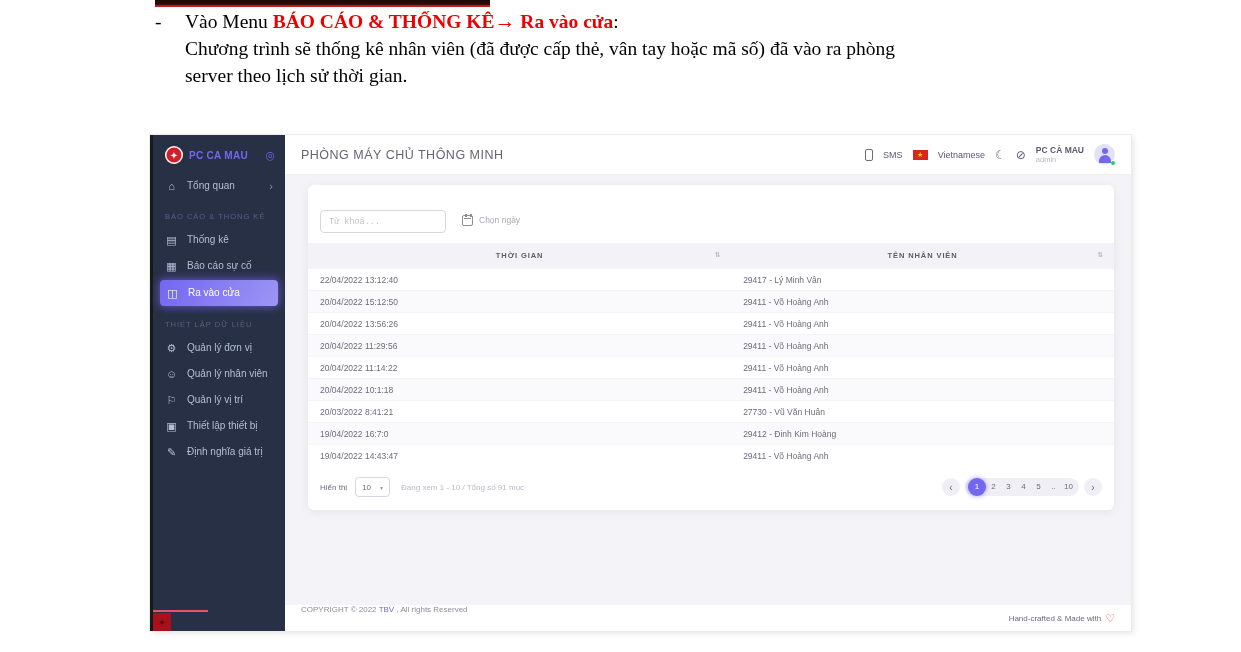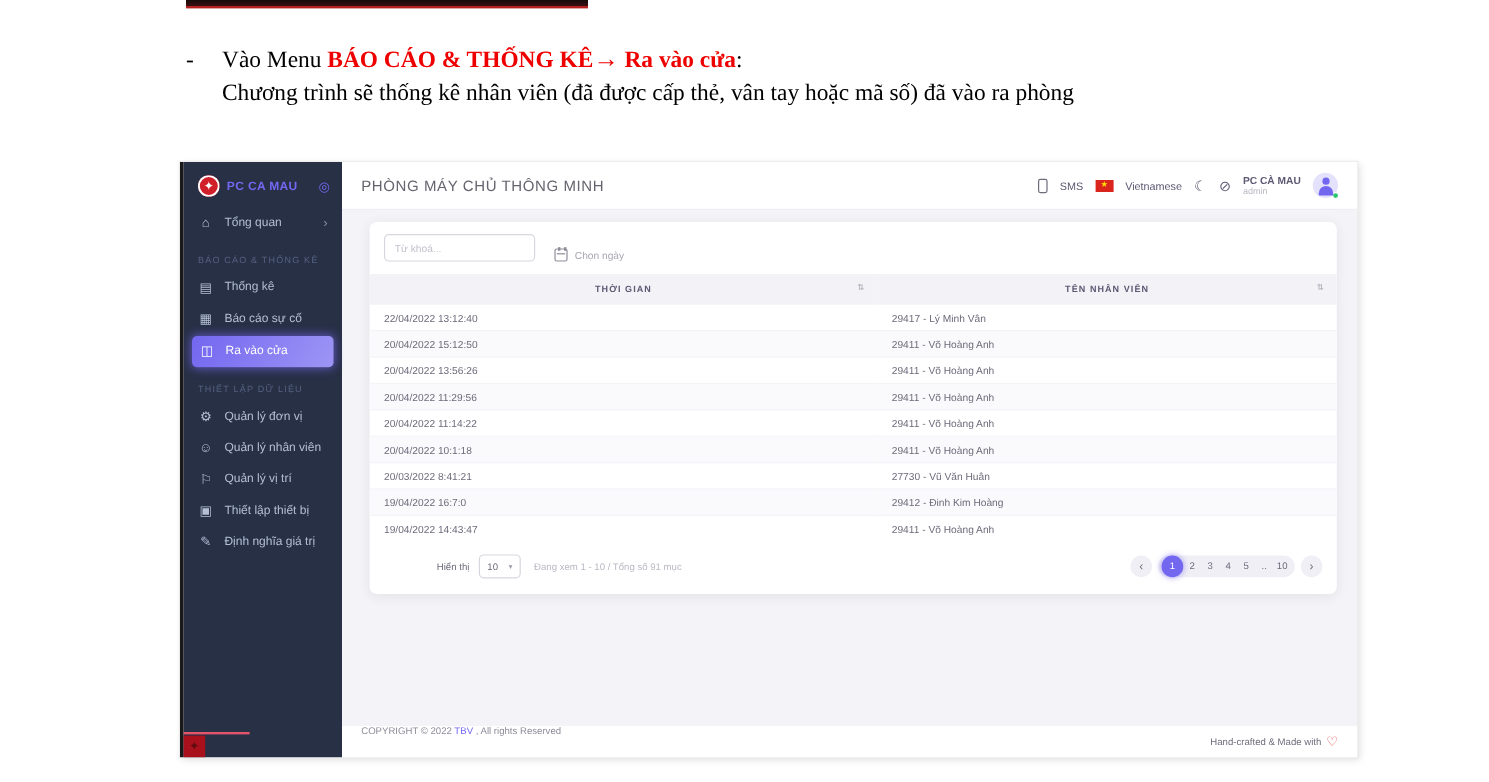--- a/index.html
+++ b/index.html
@@ -2,21 +2,21 @@
 <html><head>
 <meta charset="utf-8">
 <style>
   * { margin:0; padding:0; box-sizing:border-box; }
   html,body { width:1241px; height:652px; background:#ffffff; overflow:hidden;
     font-family:"Liberation Sans","DejaVu Sans",sans-serif; }
 
   
   .redact-bar { position:absolute; left:155px; top:0; width:335px; height:7px;
     background:linear-gradient(#170a0a,#3a0e0e); border-bottom:2px solid #b32020; }
-  .doc-text { position:absolute; left:155px; top:36px; width:960px;
+  .doc-text { position:absolute; left:155px; top:8px; width:960px;
     font-family:"Liberation Serif","DejaVu Serif",serif; font-size:19.5px; line-height:27px; color:#000; }
   .doc-line1 { white-space:nowrap; }
   .doc-bullet { display:inline-block; width:30px; }
   .doc-red { color:#ee0000; font-weight:bold; }
   .doc-arrow { color:#ee0000; font-weight:bold; font-size:21px; }
   .doc-body { margin-left:30px; }
 
   
   .app { position:absolute; left:150px; top:135px; width:981px; height:496px;
     display:flex; background:#f4f4f8; box-shadow:0 0 0 1px #ececec, 2px 2px 6px rgba(0,0,0,.12);
@@ -61,38 +61,38 @@
   .avatar::after { content:''; position:absolute; left:4.5px; top:11px; width:12px; height:8px;
     border-radius:6px 6px 0 0; background:#7367f0; }
   .status-dot { position:absolute; right:-1px; bottom:-1px; width:6px; height:6px; border-radius:50%;
     background:#28c76f; border:1px solid #fff; }
 
   
   .content { flex:1; padding:10px 17px 0 23px; }
   .card { background:#fff; border-radius:6px; box-shadow:0 2px 10px rgba(34,41,47,.08); overflow:hidden; }
   .filter-row { display:flex; align-items:center; gap:16px; padding:10px 12px; }
   .kw-input { width:126px; height:23px; border:1px solid #d8d6de; border-radius:4px;
-    padding:0 8px; font-size:8.5px; color:#6e6b7b; outline:none; font-family:Liberation Sans, sans-serif; }
+    padding:0 8px; font-size:8.5px; color:#6e6b7b; outline:none; font-family:Liberation Mono, monospace;margin-top:15px; }
   .kw-input::placeholder { color:#c3bfcc; }
   .date-group { display:flex; align-items:center; gap:6px; color:#aaa7b3; font-size:8.5px; cursor:pointer;margin-top:12px; }
   .cal-ic { width:11px; height:11px; border:1px solid #8f8c99; border-radius:2px; position:relative; }
   .cal-ic::before { content:''; position:absolute; left:1px; right:1px; top:2.5px; height:1px; background:#8f8c99; }
   .cal-ic::after { content:''; position:absolute; left:2px; top:-2px; width:1.5px; height:3px; background:#8f8c99;
     box-shadow:5px 0 0 #8f8c99; }
 
   table { width:100%; border-collapse:collapse; }
   thead tr { background:#f3f2f7; }
   th { text-align:center; font-size:7.5px; color:#5e5873; letter-spacing:.9px; padding:8px 12px;
     font-weight:bold; position:relative; cursor:pointer; }
   th .sort { position:absolute; right:10px; top:8px; color:#b9b9c3; font-size:7px; }
   th.col-time { width:52.5%; }
   td { font-size:8.5px; color:#6e6b7b; padding:5.5px 12px; border-top:1px solid #f4f3f8; line-height:10px; }
   tbody tr:nth-child(even) { background:#fafafc; }
 
-  .pg-row { display:flex; align-items:center; padding:11px 12px 13px; font-size:8px; color:#6e6b7b;margin-left:44px; }
+  .pg-row { display:flex; align-items:center; padding:11px 12px 13px; font-size:8px; color:#6e6b7b; }
   .pg-select { border:1px solid #d8d6de; border-radius:4px; height:20px; padding:0 6px; margin:0 8px;
     display:flex; align-items:center; gap:9px; cursor:pointer; color:#6e6b7b; }
   .pg-caret { font-size:6px; color:#9c99a6; }
   .pg-summary { color:#b9b9c3; margin-left:3px; }
   .pager { margin-left:auto; display:flex; align-items:center; gap:5px; }
   .pg-chev { width:18px; height:18px; border-radius:50%; background:#f0eff5; display:flex;
     align-items:center; justify-content:center; color:#6e6b7b; font-size:10px; cursor:pointer; }
   .pg-pill { display:flex; align-items:center; background:#f0eff5; border-radius:9px; height:18px; padding:0 3px; }
   .page { min-width:15px; height:18px; line-height:18px; text-align:center; font-size:8px;
     color:#6e6b7b; cursor:pointer; padding:0 1px; }
@@ -106,20 +106,21 @@
   .heart { color:#ea5455; font-size:11px; }
 </style>
 </head>
 <body>
 
 <div class="redact-bar"></div>
 
 <div class="doc-text">
   <div class="doc-line1"><span class="doc-bullet">-</span><span>Vào Menu </span><span class="doc-red">BÁO CÁO  &amp; THỐNG KÊ</span><span class="doc-arrow">→</span><span class="doc-red"> Ra vào cửa</span><span>:</span></div>
   <div class="doc-body">Chương trình sẽ thống kê nhân viên (đã được cấp thẻ, vân tay hoặc mã số) đã vào ra phòng</div>
+  <div class="doc-body">server theo lịch sử thời gian.</div>
 </div>
 
 <div class="app">
 
   <aside class="sidebar">
     <div class="brand-row">
       <span class="logo">
           <span>✦</span>
         </span>
       <span class="brand">PC CA MAU</span>

